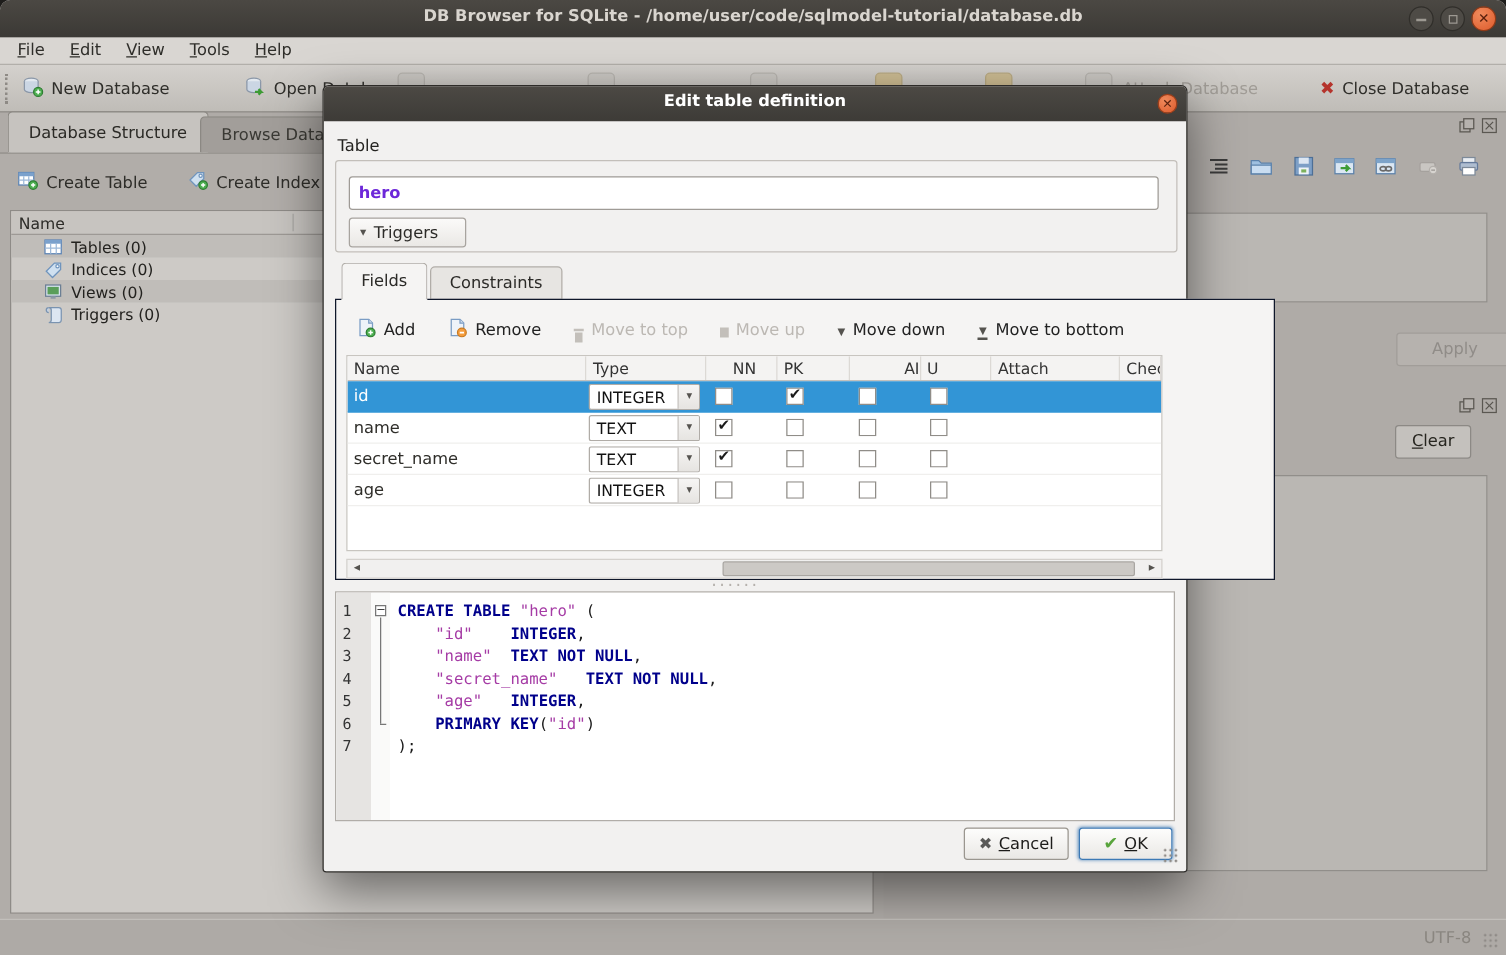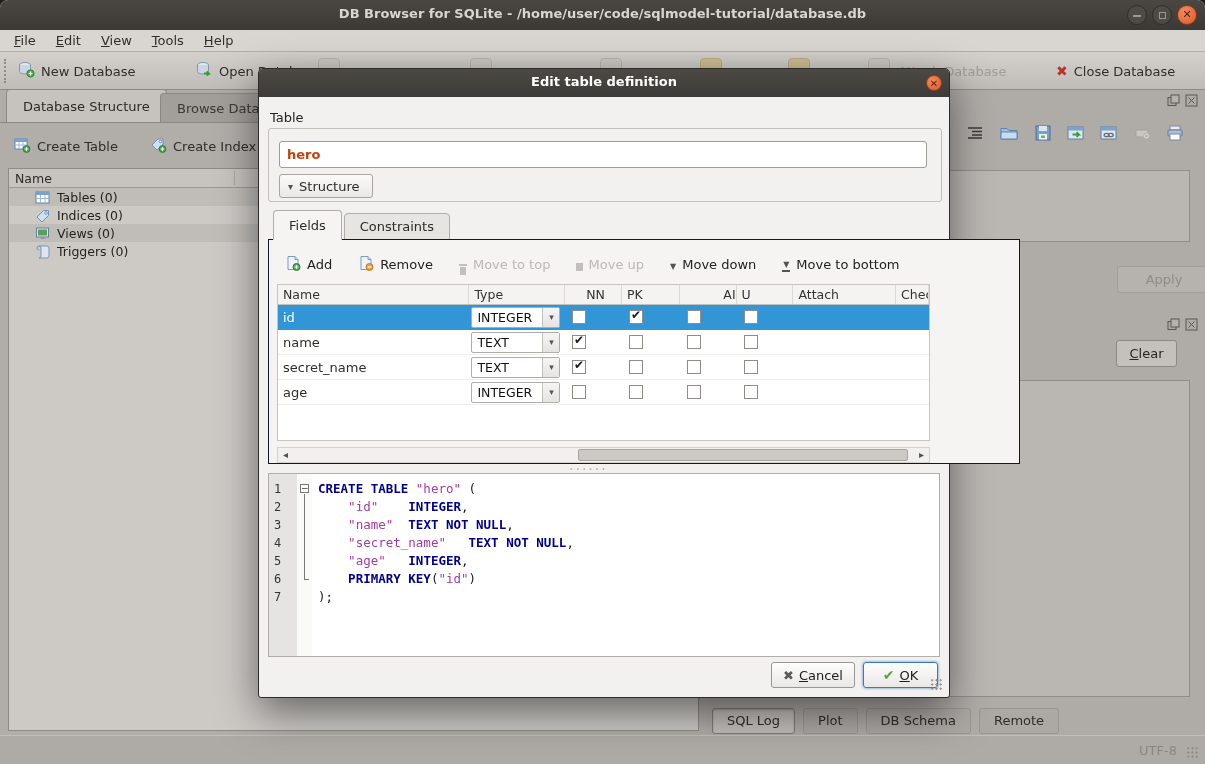--- a/index.html
+++ b/index.html
@@ -88,21 +88,21 @@
     background:linear-gradient(#4c4944,#3d3b37); border-radius:4px 4px 0 0; }
   .dlg-title .txt { position:absolute; left:0; right:0; top:5px; text-align:center; color:#fff; font-weight:bold; }
   .dlg-close { position:absolute; right:7px; top:6px; width:16px; height:16px; border-radius:50%;
     background:radial-gradient(circle at 35% 30%,#f08a5c,#dd5b2c); border:1px solid #9c3f1b;
     color:#5c2310; font-size:10px; font-weight:bold; text-align:center; line-height:15px; }
   .dlg-label { position:absolute; left:11px; top:41px; color:#242320; }
   .groupbox { position:absolute; left:9px; top:59px; width:674px; height:74px;
     border:1px solid #c3bfba; border-radius:3px; }
   .tbl-input { position:absolute; left:10px; top:12px; width:648px; height:27px; background:#fff;
     border:1px solid #9f9b96; border-radius:3px; padding-left:7px; font-family:inherit;
-    font-size:13px; font-weight:bold; color:#c2410c; }
+    font-size:13px; font-weight:bold; color:#6d28d9; }
   .adv-btn { position:absolute; left:10px; top:45px; width:94px; height:24px;
     background:linear-gradient(#fbfaf9,#eae8e5); border:1px solid #a8a49f; border-radius:3px;
     display:flex; align-items:center; gap:6px; padding-left:8px; color:#2c2b28; }
   .adv-btn .arr { font-size:10px; color:#55534f; }
 
   .dtabs { position:absolute; left:14px; top:141px; display:flex; }
   .dtab { height:30px; line-height:30px; padding:0 15px; border:1px solid #b1ada8;
     border-radius:4px 4px 0 0; background:#e7e5e2; color:#2c2b28; position:relative; }
   .dtab.active { background:#f5f4f3; border-bottom:1px solid #f5f4f3; z-index:2; }
   .dtab + .dtab { margin-left:2px; height:27px; line-height:26px; margin-top:3px; }
@@ -367,44 +367,38 @@
           <rect x="1" y="1" width="11" height="11" fill="none" stroke="#5a5751"></rect>
           <path d="M3.5 3.5 L9.5 9.5 M9.5 3.5 L3.5 9.5" stroke="#5a5751"></path>
         </svg></span>
   </div>
   <div class="combo2" style="left:715px; top:338px; width:283px; height:32px">
     <span class="arr">▾</span>
   </div>
   <div class="btn" style="left:1116px; top:340px; width:61px; height:27px; line-height:25px"><u>C</u>lear</div>
   <div class="sunken" style="left:715px; top:380px; width:475px; height:317px"></div>
 
-  <div class="btabs" id="bottom-tabs">
-      <span class="btab active">SQL Log</span>
-      <span class="btab">Plot</span>
-      <span class="btab">DB Schema</span>
-      <span class="btab">Remote</span>
-    </div>
 
   <div class="statusbar">
     <span class="enc">UTF-8</span>
     <div class="gripdots" style="right:6px; top:10px"></div>
   </div>
 
   <div class="dialog">
     <div class="dlg-title">
       <div class="txt">Edit table definition</div>
       <div class="dlg-close">✕</div>
     </div>
 
     <div class="dlg-label">Table</div>
     <div class="groupbox">
       <input class="tbl-input" value="hero" style="">
       <div class="adv-btn">
         <span class="arr">▾</span>
-        <span>Structure</span>
+        <span>Triggers</span>
       </div>
     </div>
 
     <div class="dtabs">
       <div class="dtab active">Fields</div>
       <div class="dtab">Constraints</div>
     </div>
 
     <div class="pane">
       <div class="actions" id="field-actions">

